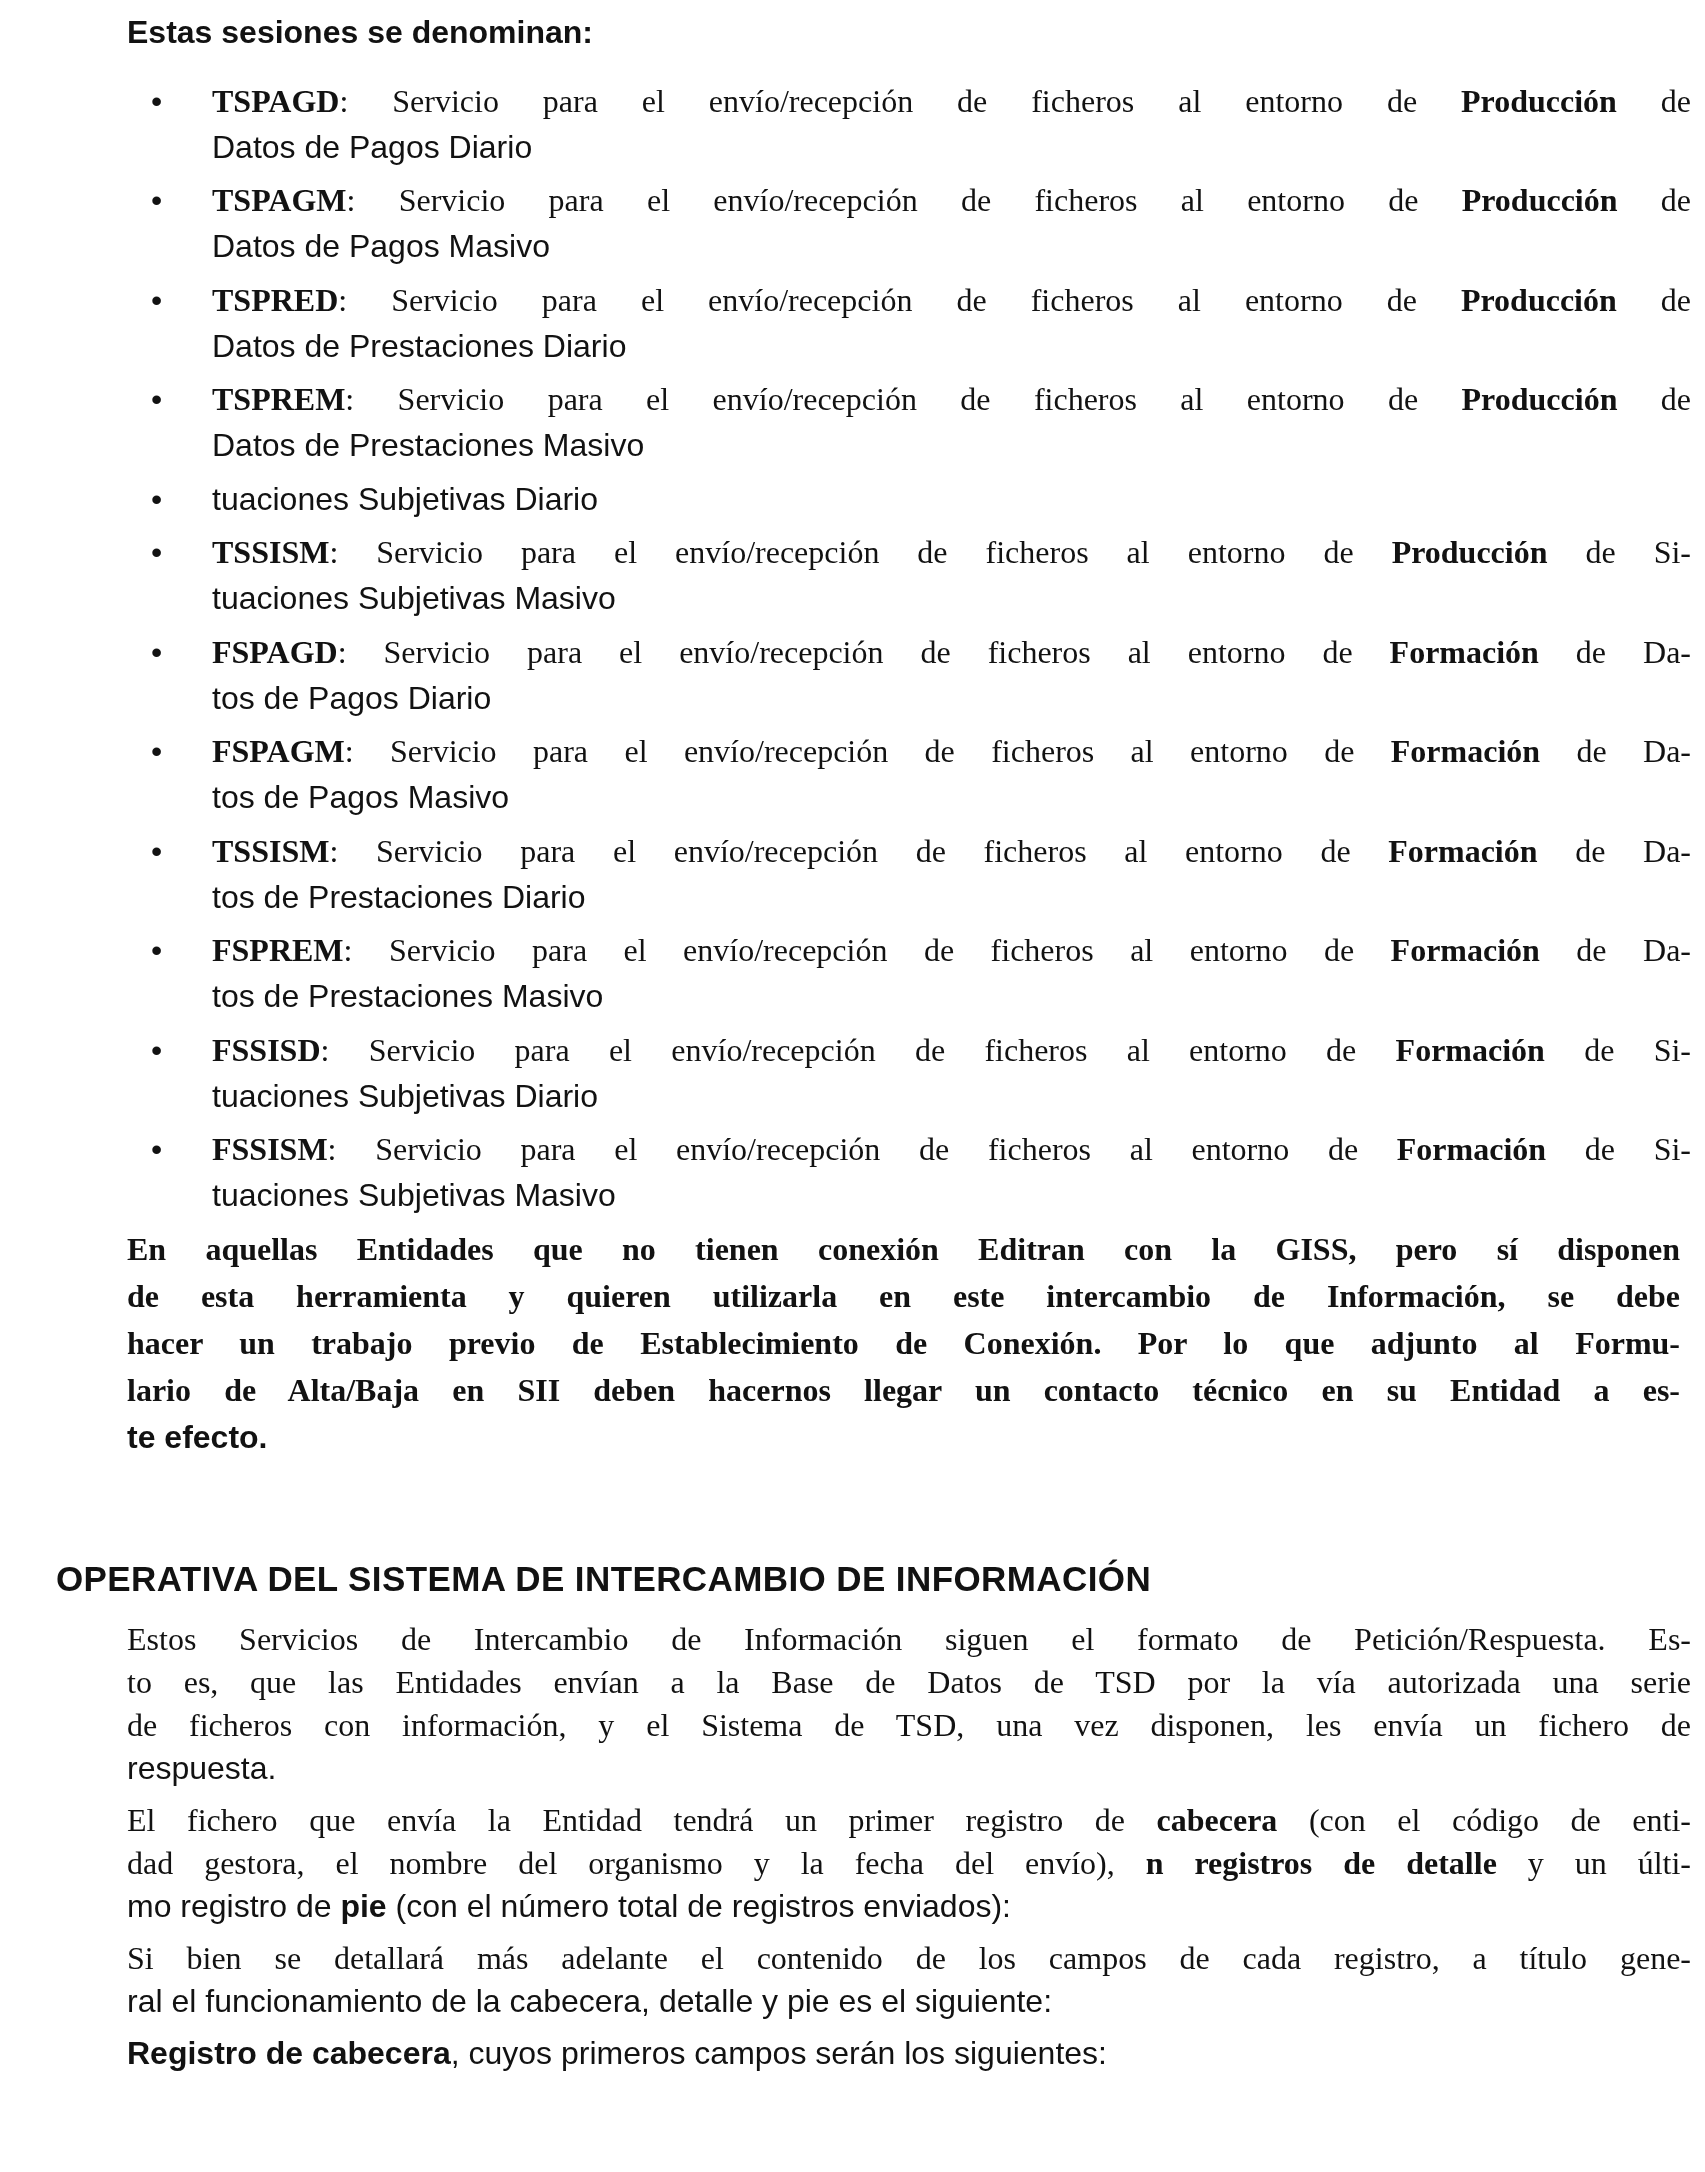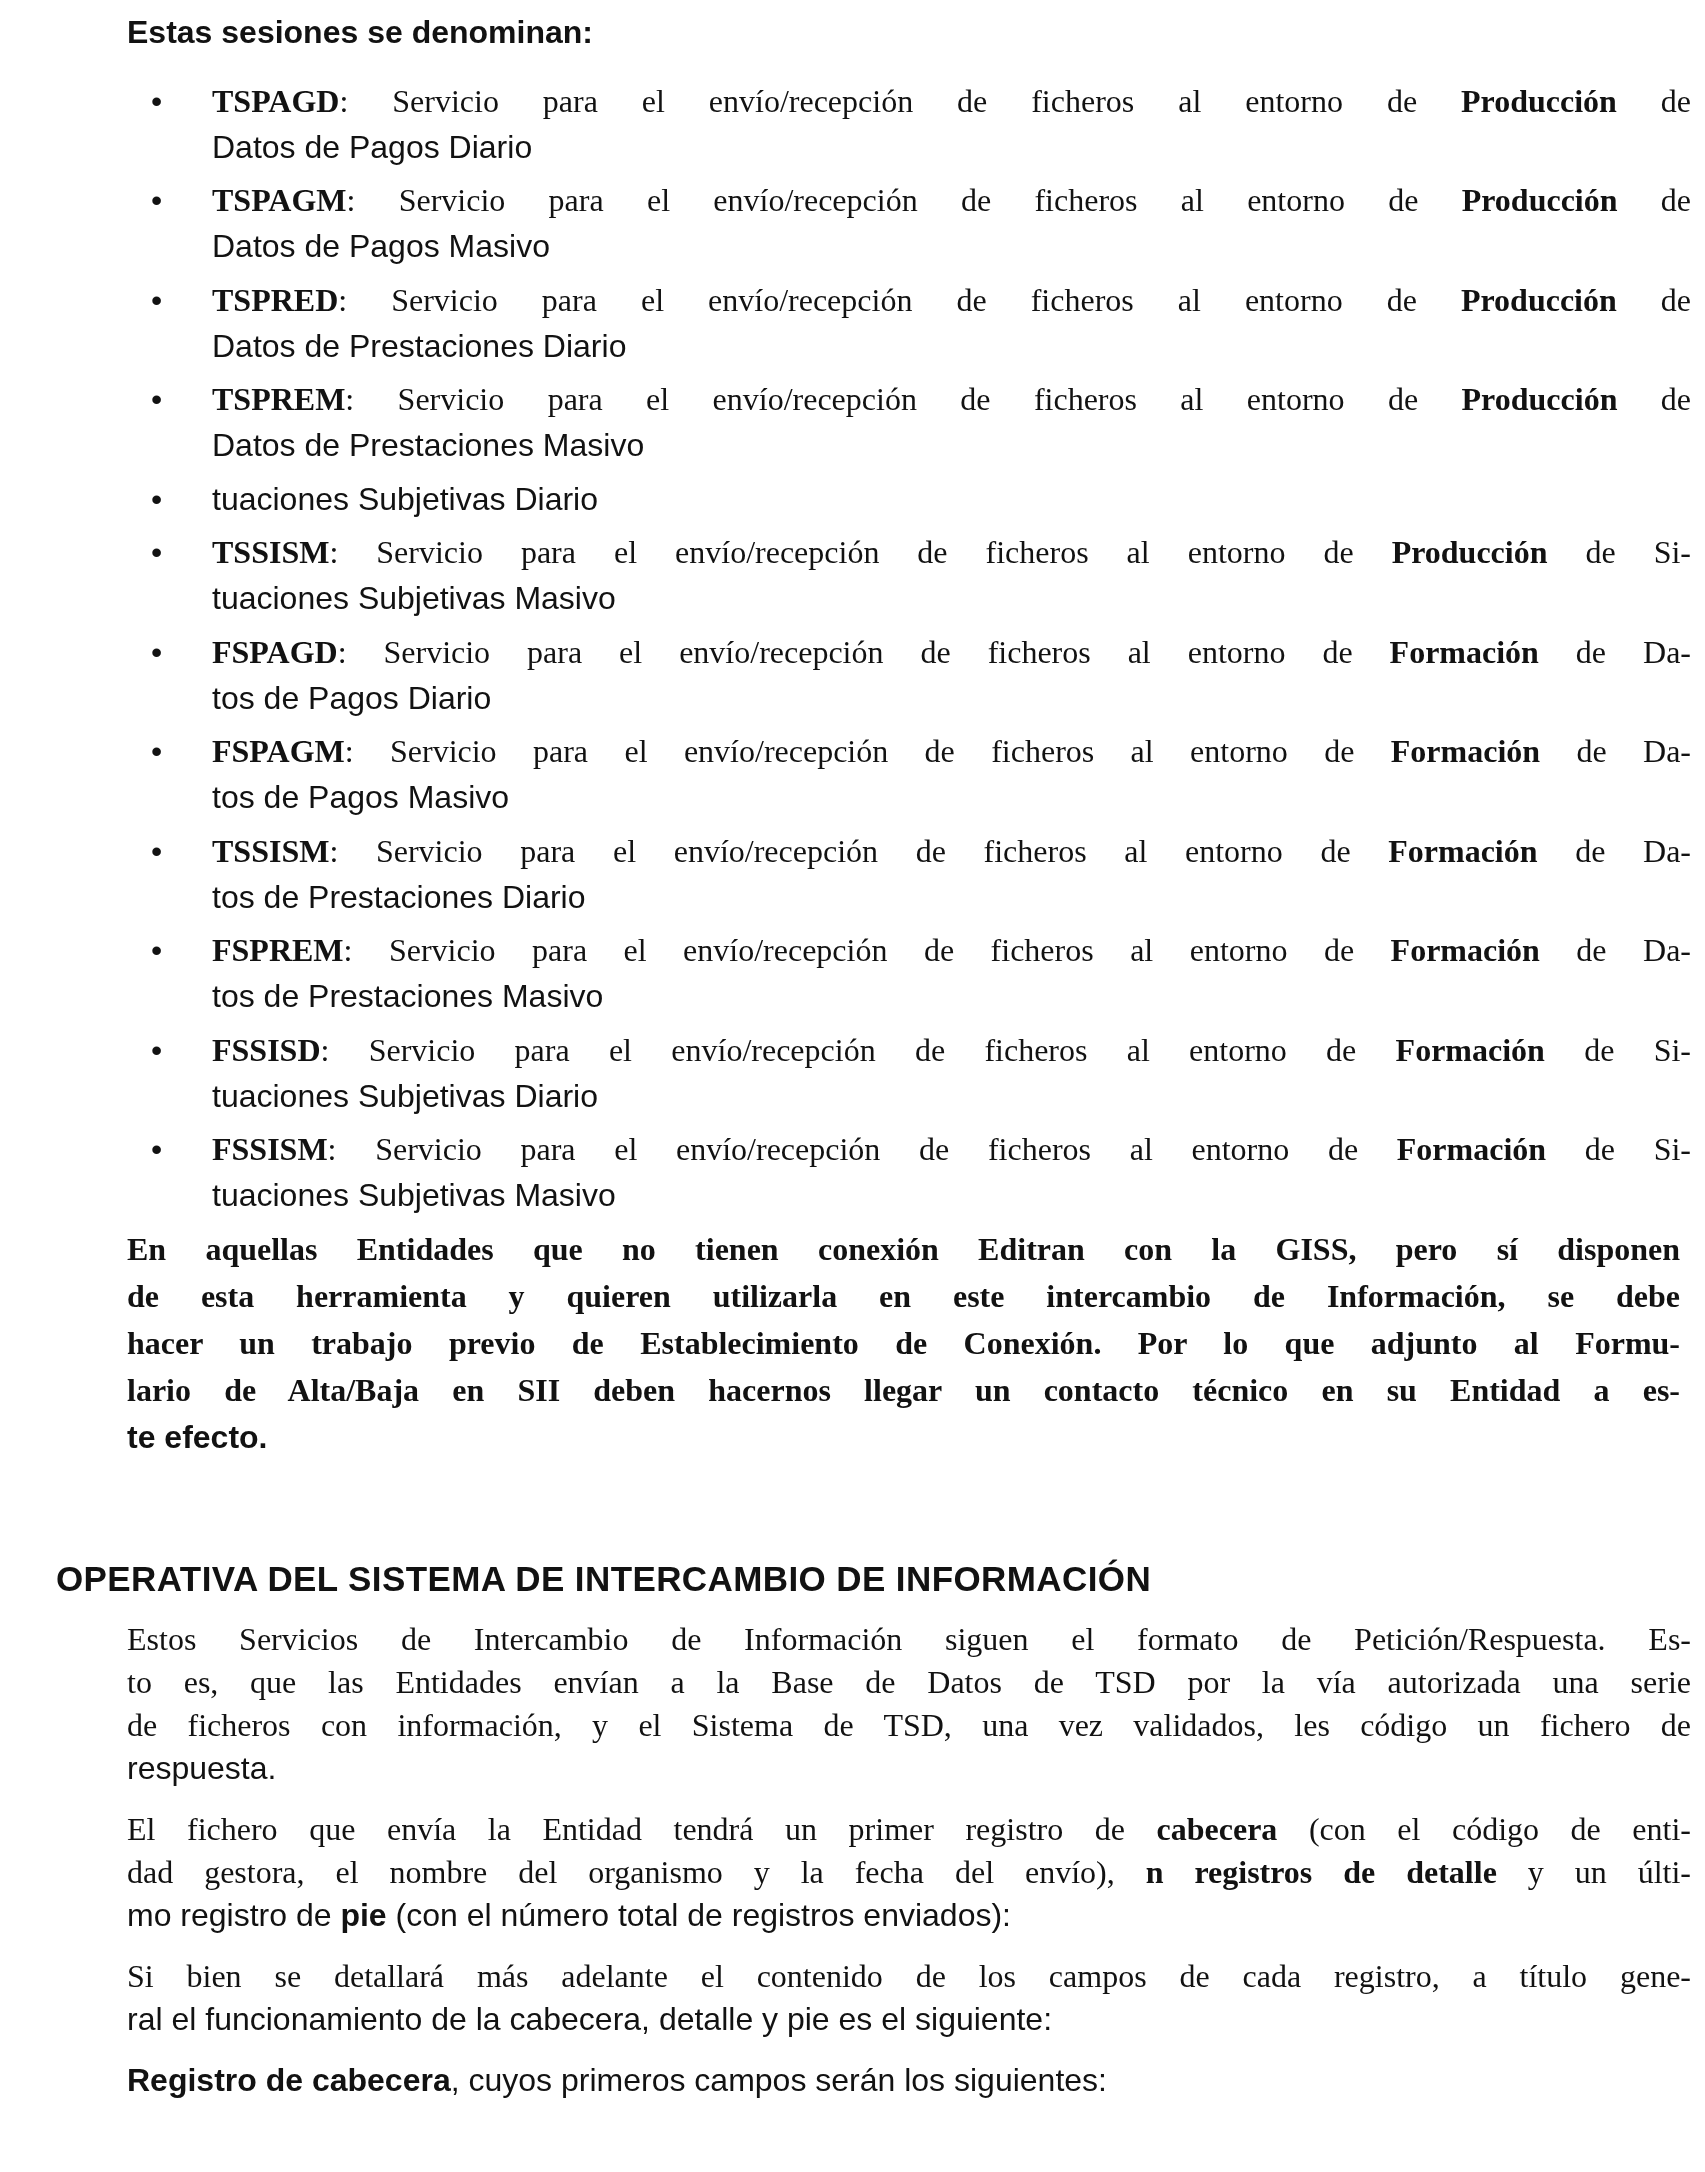--- a/index.html
+++ b/index.html
@@ -35,21 +35,21 @@
     font-size:32px;line-height:47px;
     font-weight:bold;
   }
   .heading{
     font-size:35px;font-weight:bold;line-height:42px;
     margin:97px 15px 0 56px;
     letter-spacing:0.4px;
   }
   .paras{margin:18px 15px 0 127px;font-size:32px;}
   .para{line-height:43px;}
-  .para + .para{margin-top:18px;}
+  .para + .para{margin-top:9px;}
 </style>
 </head>
 <body style="color: rgb(18, 18, 18); background: rgb(255, 255, 255);">
 
 <div class="page">
   <p class="intro">Estas sesiones se denominan:</p>
   <div class="list" id="list">
       <div class="item">
         <span class="bullet">•</span>
         <div class="line just"><span class="b">TSPAGD</span><span>: Servicio para el envío/recepción de ficheros al entorno de </span><span class="b">Producción</span><span> de</span></div>
@@ -115,21 +115,21 @@
       <div class="line just">de esta herramienta y quieren utilizarla en este intercambio de Información, se debe</div>
       <div class="line just">hacer un trabajo previo de Establecimiento de Conexión.  Por lo que adjunto al Formu-</div>
       <div class="line just">lario de Alta/Baja en SII deben hacernos llegar un contacto técnico en su Entidad a es-</div>
       <div class="line">te efecto.</div>
     </div>
   <h2 class="heading">OPERATIVA DEL SISTEMA DE INTERCAMBIO DE INFORMACIÓN</h2>
   <div class="paras" id="paras">
       <div class="para">
         <div class="line just"><span>Estos Servicios de Intercambio de Información siguen el formato de Petición/Respuesta. Es-</span></div>
         <div class="line just"><span>to es, que las Entidades envían a la Base de Datos de TSD por la vía autorizada una serie</span></div>
-        <div class="line just"><span>de ficheros con información, y el Sistema de TSD, una vez validados, les código un fichero de</span></div>
+        <div class="line just"><span>de ficheros con información, y el Sistema de TSD, una vez disponen, les envía un fichero de</span></div>
         <div class="line"><span>respuesta.</span></div>
       </div>
       <div class="para">
         <div class="line just"><span>El fichero que envía la Entidad tendrá un primer registro de </span><span class="b">cabecera</span><span> (con el código de enti-</span></div>
         <div class="line just"><span>dad gestora, el nombre del organismo y la fecha del envío), </span><span class="b">n registros de detalle</span><span> y un últi-</span></div>
         <div class="line"><span>mo registro de </span><span class="b">pie</span><span> (con el número total de registros enviados):</span></div>
       </div>
       <div class="para">
         <div class="line just"><span>Si bien se detallará más adelante el contenido de los campos de cada registro, a título gene-</span></div>
         <div class="line"><span>ral el funcionamiento de la cabecera, detalle y pie es el siguiente:</span></div>

